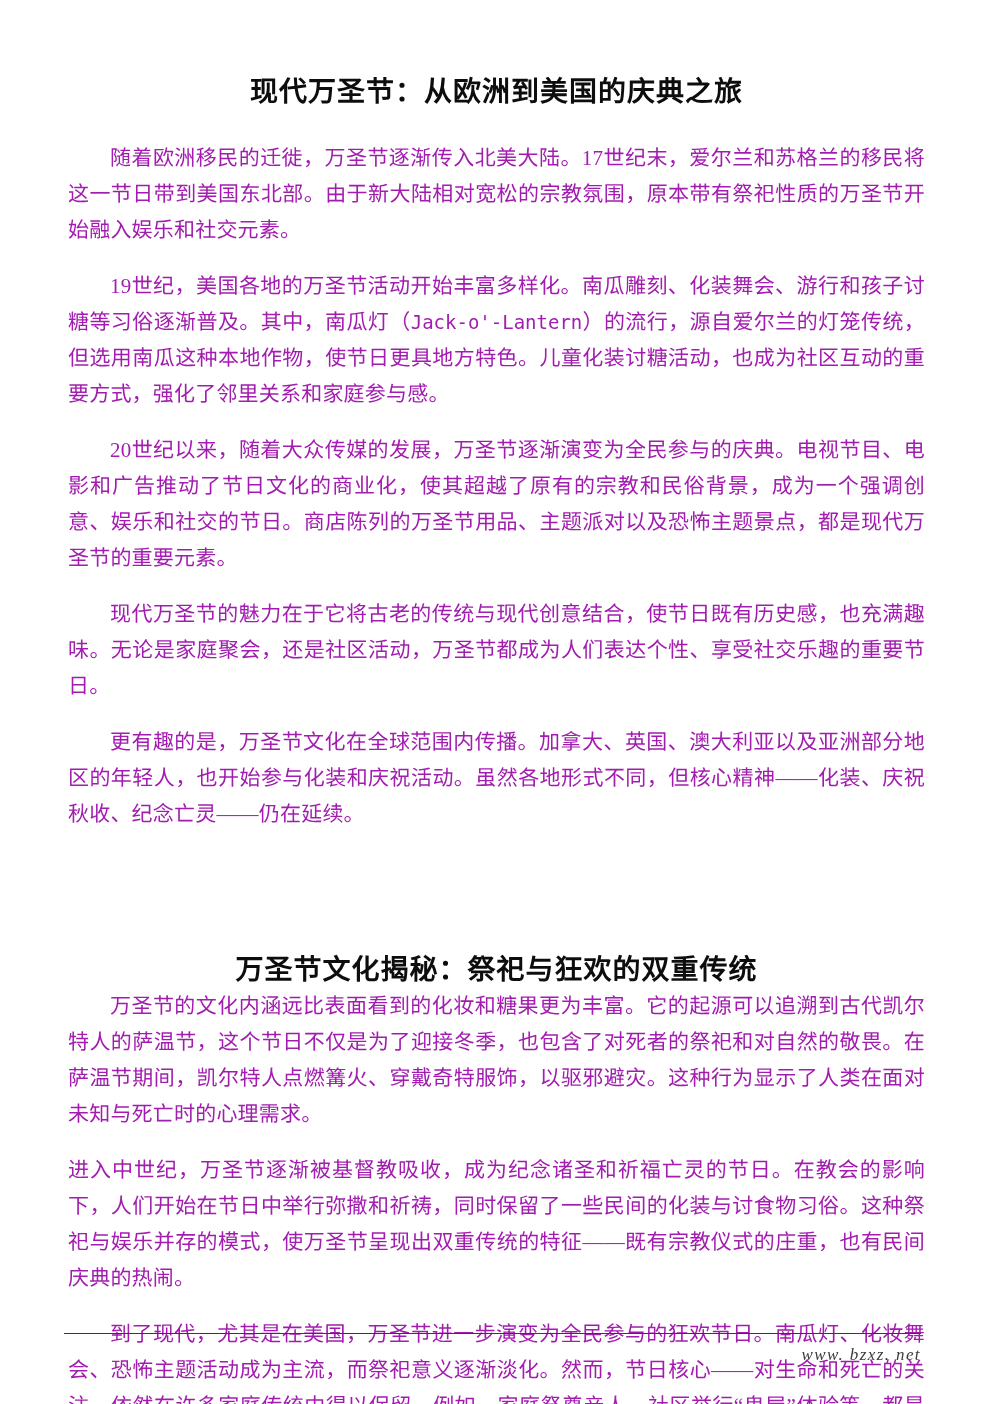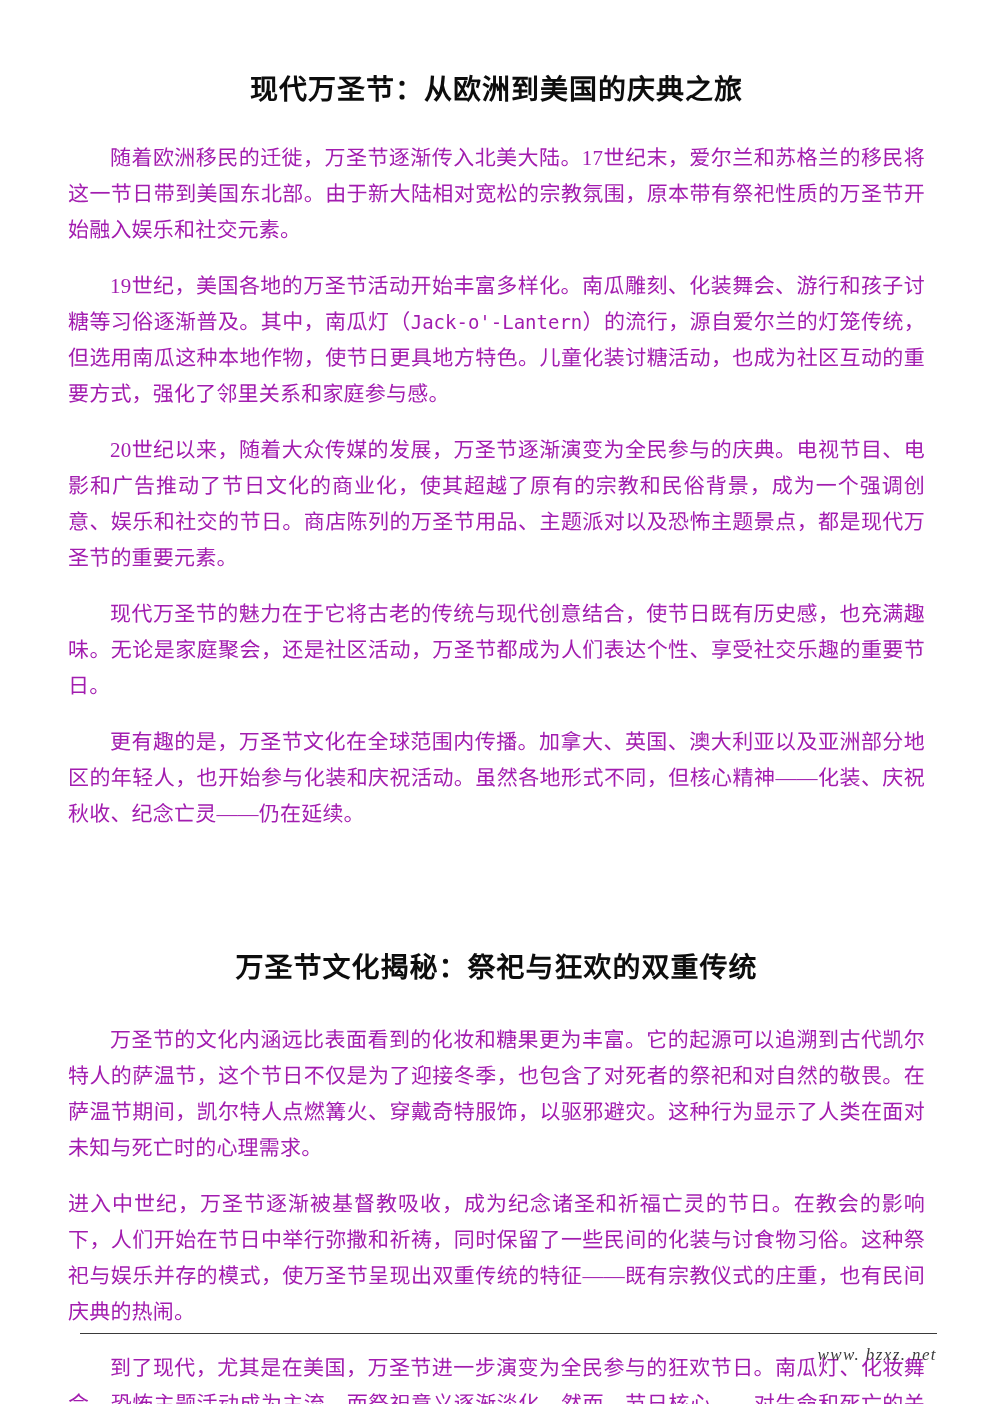--- a/index.html
+++ b/index.html
@@ -44,21 +44,21 @@
   .content {
     position: relative;
     z-index: 2;
     margin: 0 68px 0 68px;
     width: 857px;
     box-sizing: border-box;
   }
 
   .article-title {
     text-align: center;
-    font-family: Liberation Mono, monospace;
+    font-family: Liberation Serif, serif;
     font-weight: bold;
     font-size: 28px;
     line-height: 36px;
     letter-spacing: 1px;
     color: #0d0d0d;
     margin: 0;
   }
 
   .article-1 .article-title { padding-top: 74px; }
   .article-2 .article-title { padding-top: 0; margin-top: 44px; }
@@ -72,33 +72,33 @@
     text-justify: inter-ideograph;
     margin: 0;
     color: #a21caf;
     letter-spacing: 0.2px;
   }
 
   p.para.indent { text-indent: 2em; }
   p.para.noindent { text-indent: 0; }
 
   .article-1 p.para:first-of-type { margin-top: 30px; }
-  .article-2 p.para:first-of-type { margin-top: 34px; }
+  .article-2 p.para:first-of-type { }
   p.para + p.para { margin-top: 20px; }
 
   .mono {
     font-family: "DejaVu Sans Mono", "Liberation Mono", monospace;
     font-size: 19px;
     letter-spacing: 0;
   }
 
   
   .footer {
     position: absolute;
-    left: 80px;
+    left: 64px;
     top: 1333px;
     width: 857px;
     z-index: 3;
   }
 
   .footer-rule {
     border: 0;
     border-top: 1.5px solid #3a3a3a;
     margin: 0;
     width: 100%;

